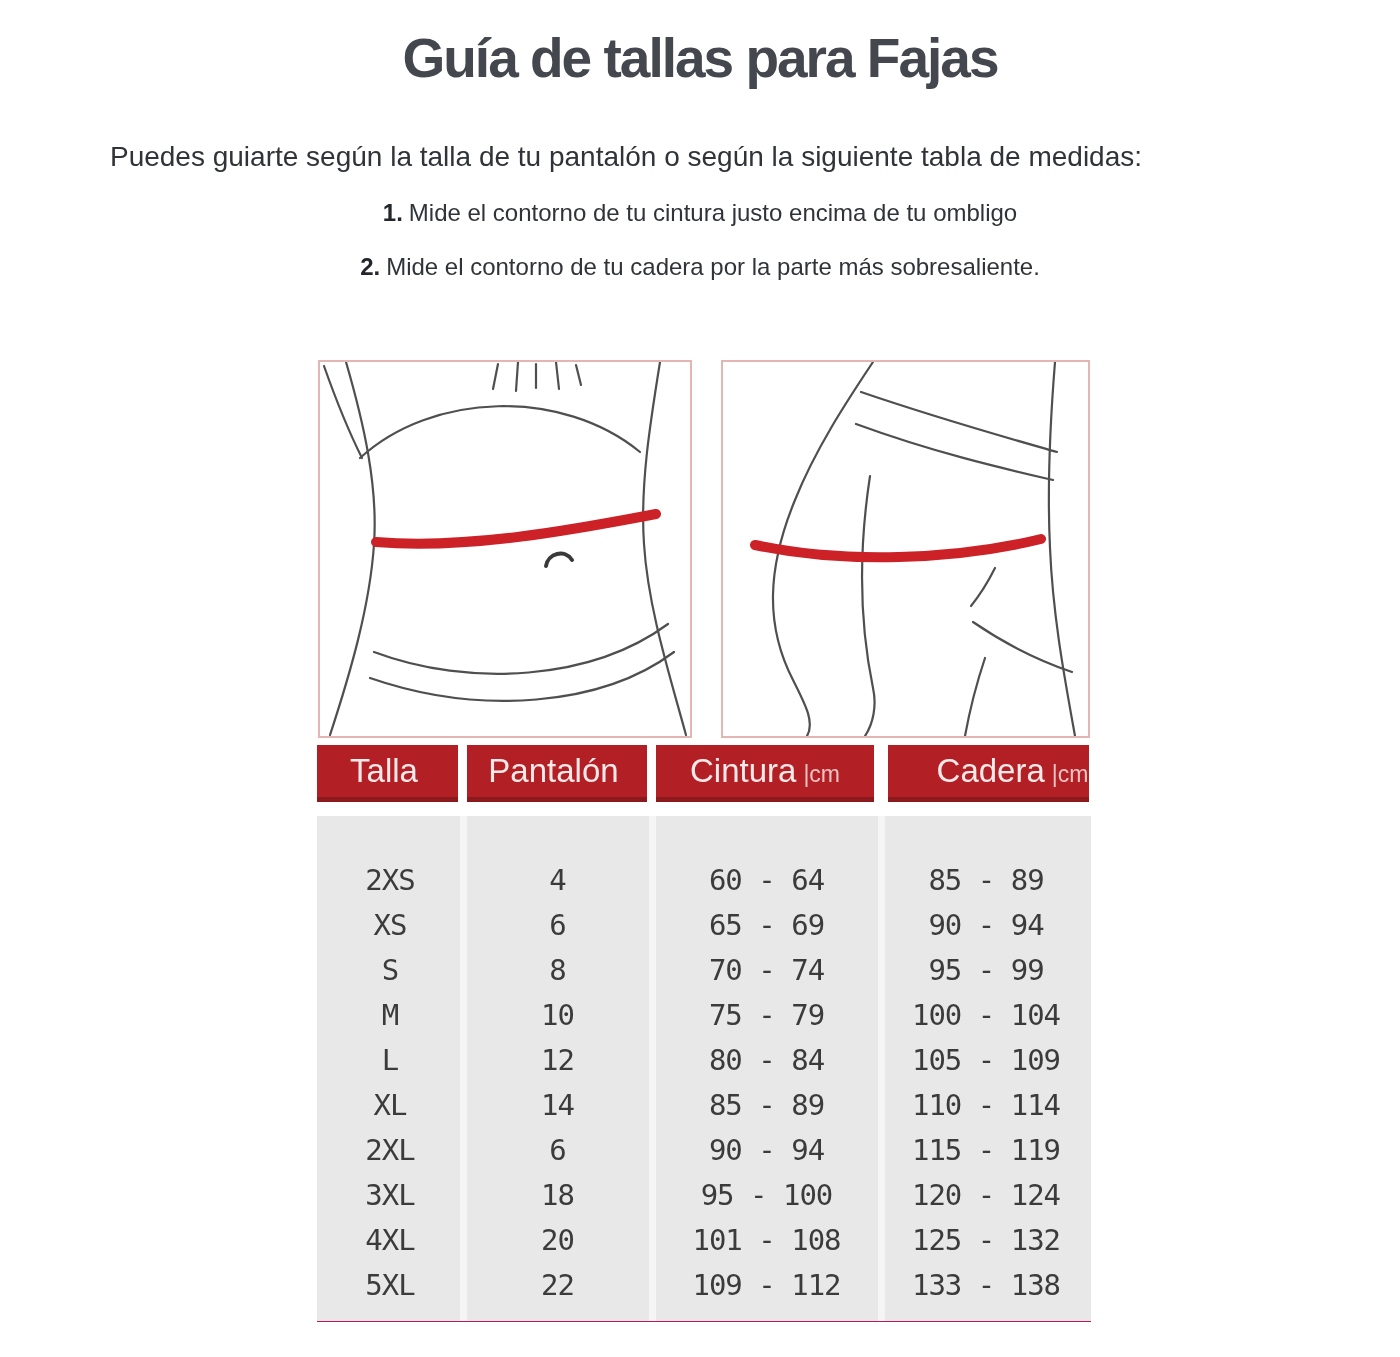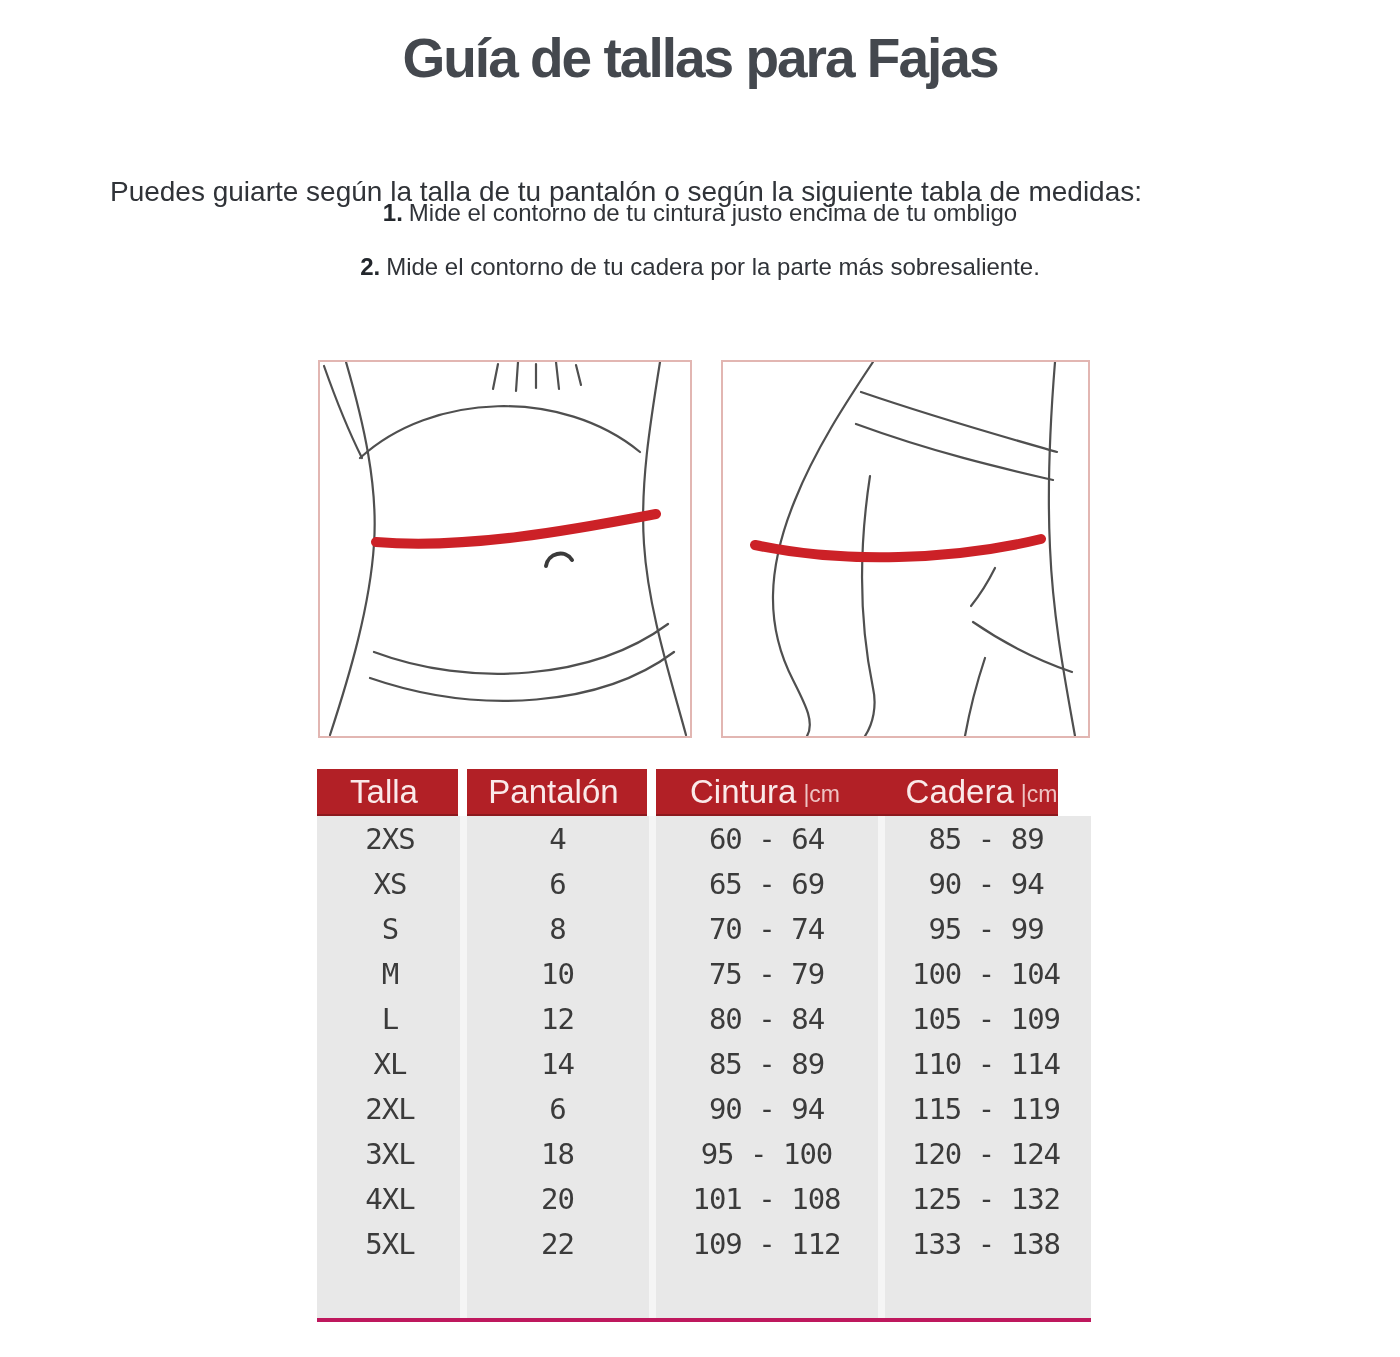--- a/index.html
+++ b/index.html
@@ -9,53 +9,54 @@
     background:#ffffff; overflow:hidden;
     font-family:"Liberation Sans", sans-serif;
   }
   .page-title {
     position:absolute; top:26px; left:0; width:1400px;
     text-align:center; font-size:55px; font-weight:700;
     letter-spacing:-2px; color:#44484e;
   }
   .intro {
     position:absolute; top:141px; left:0; width:1252px;
-    text-align:center; font-size:28px; color:#303338;margin-top:35px;
+    text-align:center; font-size:28px; color:#303338;
   }
   .step {
     position:absolute; left:0; width:1400px; text-align:center;
     font-size:24px; color:#303338;
   }
   .step-1 { top:199px; }
   .step-2 { top:253px; }
   .step b { font-weight:700; color:#23272c; margin-right:6px; }
 
   .figure {
     position:absolute; top:360px; height:378px;
     background:#ffffff; border:2px solid #e2b6b2;
   }
   .figure-front { left:318px; width:374px; }
   .figure-side  { left:721px; width:369px; }
   .figure svg { display:block; width:100%; height:100%; }
 
   .th {
-    position:absolute; top:745px; height:50px;
+    position:absolute; top:745px; height:57px;
     background:#b22026; border-bottom:5px solid #8c191e;
     color:#fae9e9; font-size:33px;
-    display:flex; align-items:center; justify-content:center;margin-top:24px;
+    display:flex; align-items:center; justify-content:center;
   }
   .th .unit { font-size:23px; color:#eec3c3; margin-left:7px; padding-top:6px; }
   .th-0 { left:317px; width:141px; }
   .th-1 { left:467px; width:180px; }
   .th-2 { left:656px; width:218px; }
-  .th-3 { left:857px; width:201px;padding-left:48px; }
+  .th-3 { left:888px; width:201px;padding-left:48px; }
 
   .tbody {
     position:absolute; left:317px; top:816px; width:774px; height:506px;
-    background:#e8e8e8; border-bottom:4px solid #be185d;
+    background:#e8e8e8; border-bottom:1px solid #be185d;
+    padding-top:41px;
   }
   .col-sep {
     position:absolute; top:0; bottom:0; width:7px;
     background:rgba(255,255,255,0.55);
   }
   .sep-0 { left:143px; } .sep-1 { left:332px; } .sep-2 { left:561px; }
   .trow {
     position:relative; display:grid;
     grid-template-columns:146px 189px 229px 210px;
     height:45px; align-items:center;

